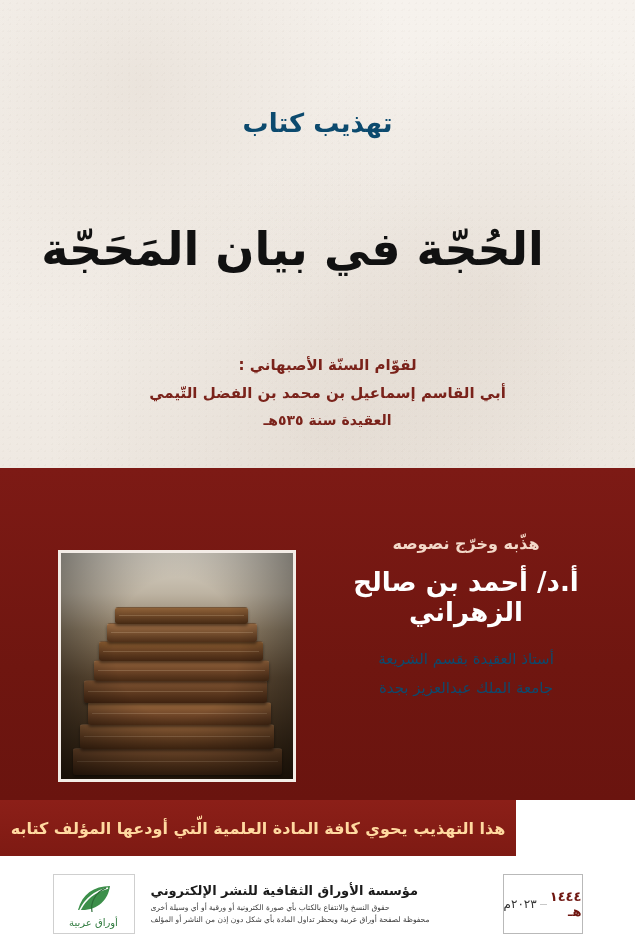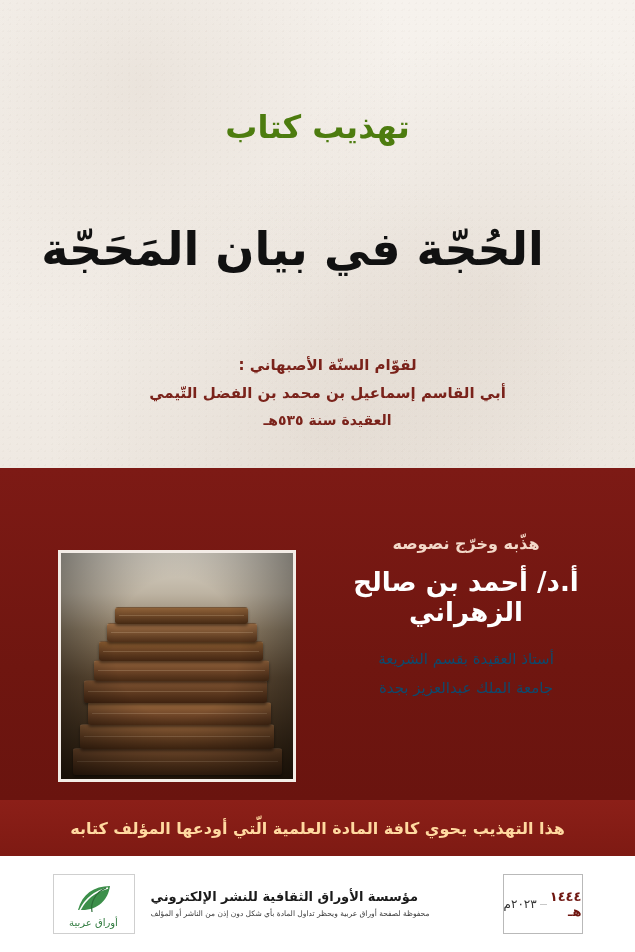--- a/index.html
+++ b/index.html
@@ -43,23 +43,23 @@
     background-position: 0 0, 3px 4px;
     pointer-events: none;
   }
 
   .title-kitab {
     position: absolute;
     top: 108px;
     left: 0;
     width: 635px;
     text-align: center;
-    font-size: 32px;
-    font-weight: bold;
-    color: #4d7c0f;
+    font-size: 26px;
+    font-weight: bold;
+    color: #0c4a6e;
     letter-spacing: 0;
   }
   .title-main {
     position: absolute;
     top: 222px;
     left: 0;
     width: 585px;
     text-align: center;
     font-size: 46px;
     font-weight: bold;
@@ -171,21 +171,21 @@
     position: absolute;
     inset: 0;
     background: radial-gradient(ellipse at 50% 42%, rgba(0,0,0,0) 38%, rgba(0,0,0,0.55) 100%);
   }
 
   
   .banner-strip {
     position: absolute;
     left: 0;
     top: 800px;
-    width: 635px;
+    width: 516px;
     height: 56px;
     background: linear-gradient(180deg, #8c1f18 0%, #7e1a13 100%);
     display: flex;
     align-items: center;
     justify-content: center;
   }
   .banner-text {
     font-size: 16px;
     font-weight: bold;
     color: #ffd9a0;
@@ -326,20 +326,21 @@
     <div class="footer-inner">
 
       <div class="year-box">
         <div class="year-h">١٤٤٤ هـ</div>
         <div class="year-rule"></div>
         <div class="year-m">٢٠٢٣م</div>
       </div>
 
       <div class="pub-block">
         <div class="pub-name">مؤسسة الأوراق الثقافية للنشر الإلكتروني</div>
+        <div class="pub-rights">حقوق النسخ والانتفاع بالكتاب بأي صورة الكترونية أو ورقية أو أي وسيلة أخرى</div>
         <div class="pub-rights">محفوظة لصفحة أوراق عربية ويحظر تداول المادة بأي شكل دون إذن من الناشر أو المؤلف</div>
       </div>
 
       <div class="logo-box">
         <div class="leaf-wrap">
           <svg width="44" height="32" viewBox="0 0 44 32" aria-hidden="true">
             <path d="M6 28 C10 12, 22 4, 38 4 C36 18, 26 28, 10 28 Z" fill="#3c8f4a"></path>
             <path d="M8 28 C14 16, 24 9, 36 6" stroke="#ffffff" stroke-width="1.6" fill="none"></path>
             <path d="M20 30 C18 20, 24 10, 34 6" stroke="#2c6d38" stroke-width="1.2" fill="none"></path>
           </svg>

